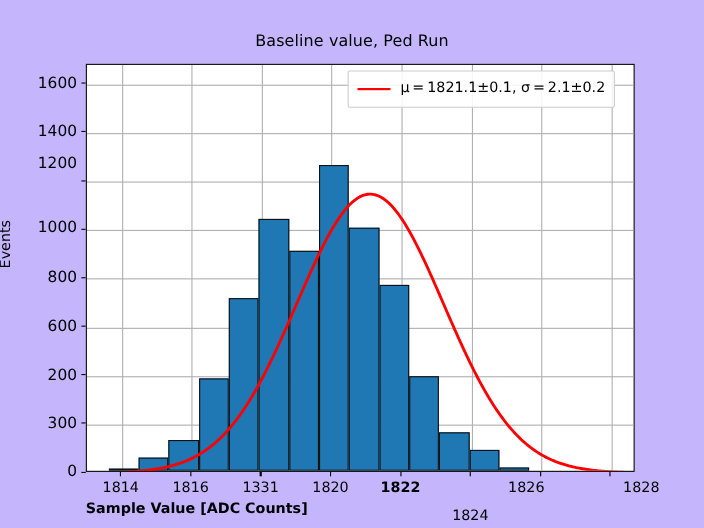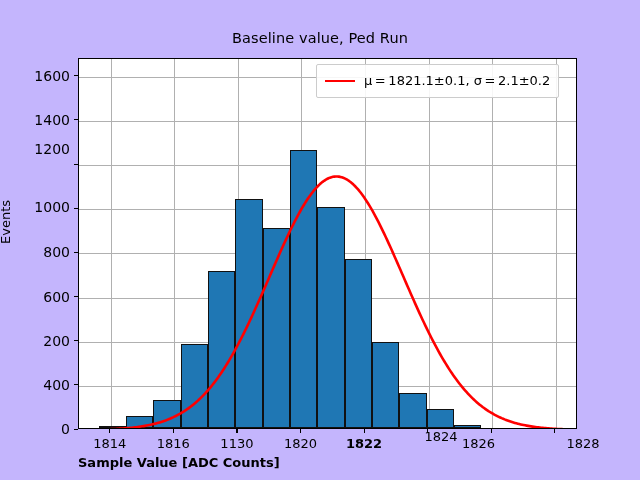--- a/index.html
+++ b/index.html
@@ -154,21 +154,21 @@
 
 <div id="figure">
 
   <div id="chart-title">Baseline value, Ped Run</div>
 
   <div id="ylabel">Events</div>
   <div id="xlabel">Sample Value [ADC Counts]</div>
 
   <div id="ytick-labels">
       <div class="ytick-label" style="left: 10px; top: 429px;">0</div>
-      <div class="ytick-label" style="left: 10px; top: 384.833px;">400</div>
+      <div class="ytick-label" style="left: 10px; top: 384.833px;">300</div>
       <div class="ytick-label" style="left: 10px; top: 340.667px;">200</div>
       <div class="ytick-label" style="left: 10px; top: 296.5px;">600</div>
       <div class="ytick-label" style="left: 10px; top: 252.333px;">800</div>
       <div class="ytick-label" style="left: 10px; top: 207px;">1000</div>
       <div class="ytick-label" style="left: 10px; top: 149px;">1200</div>
       <div class="ytick-label" style="left: 10px; top: 119.833px;">1400</div>
       <div class="ytick-label" style="left: 10px; top: 75.6667px;">1600</div>
     </div>
   <div id="ytick-marks">
       <div class="ytick-mark" style="left: 74px; top: 428.5px;"></div>
@@ -177,24 +177,24 @@
       <div class="ytick-mark" style="left: 74px; top: 296px;"></div>
       <div class="ytick-mark" style="left: 74px; top: 251.833px;"></div>
       <div class="ytick-mark" style="left: 74px; top: 207.667px;"></div>
       <div class="ytick-mark" style="left: 74px; top: 163.5px;"></div>
       <div class="ytick-mark" style="left: 74px; top: 119.333px;"></div>
       <div class="ytick-mark" style="left: 74px; top: 75.1667px;"></div>
     </div>
   <div id="xtick-labels">
       <div class="xtick-label" style="left: 109.783px; top: 436px;">1814</div>
       <div class="xtick-label" style="left: 173.35px; top: 436px;">1816</div>
-      <div class="xtick-label" style="left: 236.917px; top: 436px;">1130</div>
+      <div class="xtick-label" style="left: 236.917px; top: 436px;">1331</div>
       <div class="xtick-label" style="left: 300.484px; top: 436px;">1820</div>
       <div class="xtick-label" style="left: 364.051px; top: 436px; font-weight: bold;">1822</div>
-      <div class="xtick-label" style="left: 427.618px; top: 429px; text-align: right;">1824</div>
+      <div class="xtick-label" style="left: 427.618px; top: 462px;">1824</div>
       <div class="xtick-label" style="left: 465px; top: 436px; text-align: right;">1826</div>
       <div class="xtick-label" style="left: 583px; top: 436px;">1828</div>
     </div>
   <div id="xtick-marks">
       <div class="xtick-mark" style="left: 109.283px; top: 429px;"></div>
       <div class="xtick-mark" style="left: 172.85px; top: 429px;"></div>
       <div class="xtick-mark" style="left: 236.417px; top: 429px;"></div>
       <div class="xtick-mark" style="left: 299.984px; top: 429px;"></div>
       <div class="xtick-mark" style="left: 363.551px; top: 429px;"></div>
       <div class="xtick-mark" style="left: 427.118px; top: 429px;"></div>

